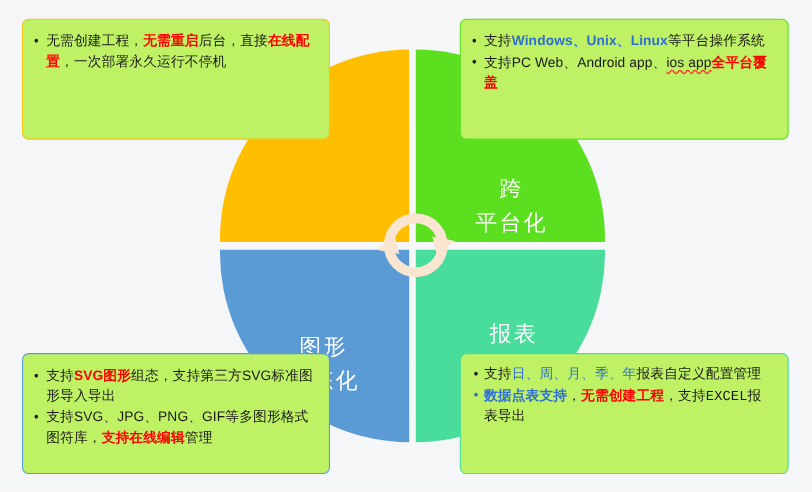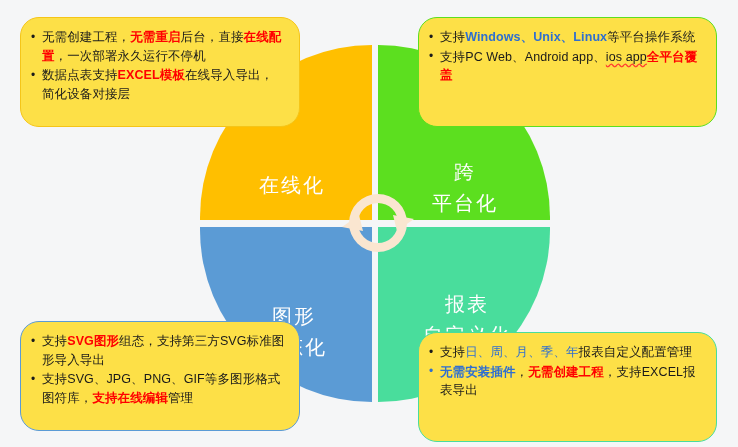--- a/index.html
+++ b/index.html
@@ -27,28 +27,28 @@
   .lbl-tl{ left:12px;  top:125px; width:160px; }
   .lbl-tr{ left:190px; top:112px; width:150px; }
   .lbl-bl{ left:14px;  top:256px; width:160px; }
   .lbl-br{ left:188px; top:244px; width:158px; }
 
   
   #cycle{ position:absolute; left:141px; top:141px; width:74px; height:74px; }
 
   
   .card{
-    position:absolute; background:#fde047;
-    border:1.3px solid #cfcfcf; border-radius:19px;
+    position:absolute; background:#bef264;
+    border:1.3px solid #cfcfcf; border-radius:6px;
     padding:10px 14px 10px 10px;
   }
   .card.tl{ left:20px;  top:17px;  width:280px; height:110px; border-color:#f5c518; }
   .card.tr{ left:418px; top:17px;  width:299px; height:110px; border-color:#5cdf1f; }
   .card.bl{ left:20px;  top:321px; width:280px; height:110px; border-color:#5b9bd5; }
-  .card.br{ left:418px; top:332px; width:299px; height:110px; border-color:#49dd9c; }
+  .card.br{ left:418px; top:321px; width:299px; height:110px; border-color:#49dd9c;font-family:Liberation Mono, monospace; }
 
   .card ul{ list-style:none; }
   .card li{
     position:relative; padding-left:11px;
     font-size:12.5px; line-height:18.5px; color:#1a1a1a;
     margin-bottom:1px; letter-spacing:.1px;
   }
   .card li::before{
     content:"•"; position:absolute; left:0; top:-0.5px;
     font-size:12px; line-height:18.5px;
@@ -68,21 +68,20 @@
 <body>
 
 <div id="stage">
 
   <div id="wheel">
     <div class="quad q-tl"></div>
     <div class="quad q-tr"></div>
     <div class="quad q-bl"></div>
     <div class="quad q-br"></div>
 
-    <div class="qlabel lbl-tl">在线化</div>
     <div class="qlabel lbl-tr">跨
 平台化</div>
     <div class="qlabel lbl-bl">图形
 组态化</div>
     <div class="qlabel lbl-br">报表
 自定义化</div>
 
     <svg id="cycle" viewBox="0 0 74 74">
       <g fill="#fae6d0">
 
@@ -99,38 +98,37 @@
                  A 20 20 0 0 0 57 37
                  Z"></path>
         <path d="M 22 45 L 1 41 L 18 29 Z"></path>
       </g>
     </svg>
   </div>
 
   <div class="card tl">
     <ul>
       <li><span>无需创建工程，</span><span class="hl-red">无需重启</span><span>后台，直接</span><span class="hl-red">在线配置</span><span>，一次部署永久运行不停机</span></li>
-      <li><span>数据点表支持</span><span class="hl-red">EXCEL模板</span><span>在线导入导出，简化设备对接层</span></li>
     </ul>
   </div>
 
   <div class="card bl">
     <ul>
       <li><span>支持</span><span class="hl-red">SVG图形</span><span>组态，支持第三方SVG标准图形导入导出</span></li>
       <li><span>支持SVG、JPG、PNG、GIF等多图形格式图符库，</span><span class="hl-red">支持在线编辑</span><span>管理</span></li>
     </ul>
   </div>
 
   <div class="card tr">
     <ul>
       <li><span>支持</span><span class="hl-blue">Windows、Unix、Linux</span><span>等平台操作系统</span></li>
       <li><span>支持PC Web、Android app、</span><span class="spell">ios app</span><span class="hl-red">全平台覆盖</span></li>
     </ul>
   </div>
 
   <div class="card br">
     <ul>
       <li><span>支持</span><span class="hl-blue-n">日、周、月、季、年</span><span>报表自定义配置管理</span></li>
-      <li class="blue-bullet"><span class="hl-blue">无需安装插件</span><span>，</span><span class="hl-red">无需创建工程</span><span>，支持EXCEL报表导出</span></li>
+      <li class="blue-bullet"><span class="hl-blue">数据点表支持</span><span>，</span><span class="hl-red">无需创建工程</span><span>，支持EXCEL报表导出</span></li>
     </ul>
   </div>
 
 </div>
 
 </body></html>

